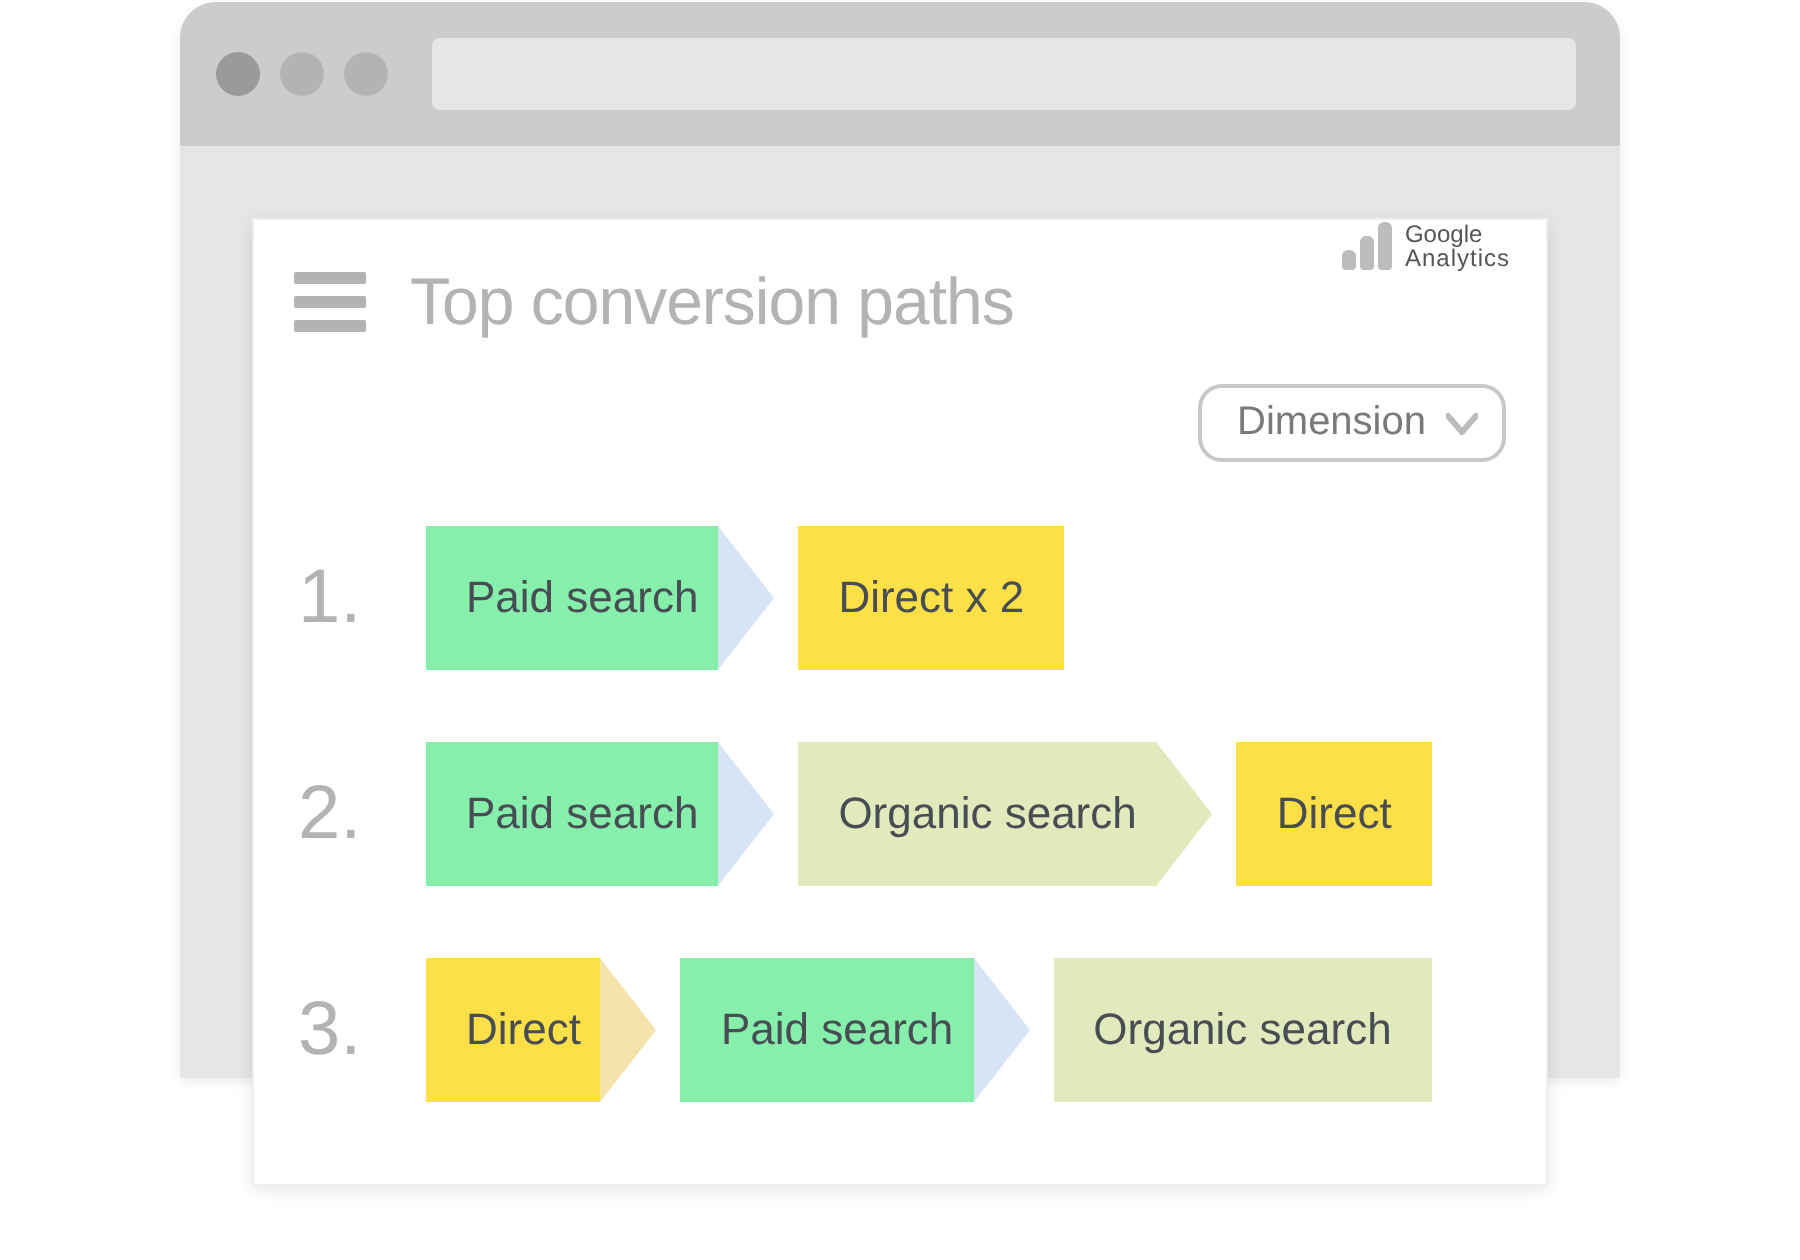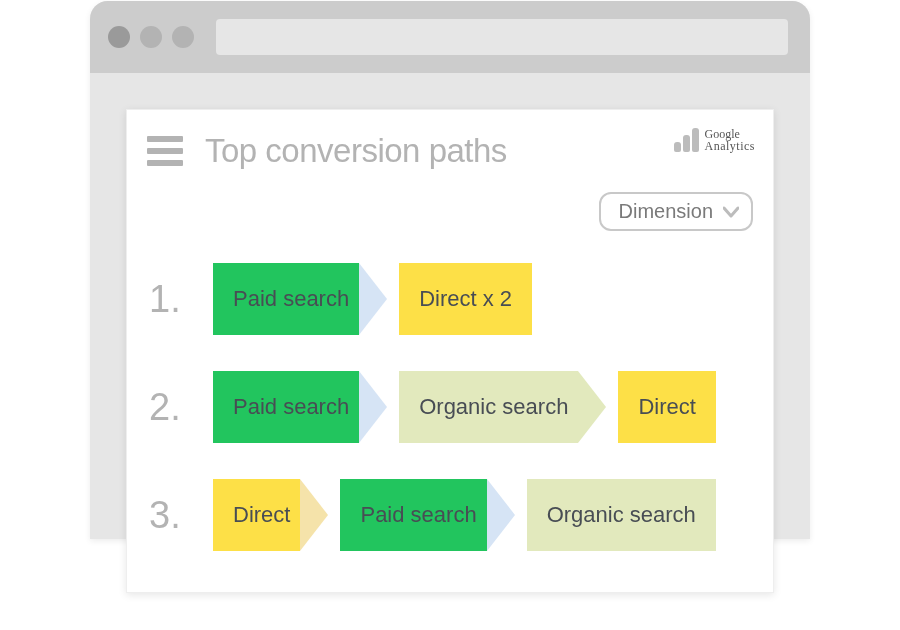--- a/index.html
+++ b/index.html
@@ -70,25 +70,24 @@
     .title {
       font-size: 33px;
       font-weight: 500;
       color: #b3b3b3;
       letter-spacing: -0.5px;
     }
     
     .ga-brand {
       position: absolute;
       right: 18px;
-      top: 18px;
+      top: 1px;
       display: flex;
       align-items: flex-end;
       gap: 6px;
-      font-family: Liberation Serif, serif;
     }
     .ga-bars {
       display: flex;
       align-items: flex-end;
       gap: 2px;
     }
     .ga-bars span {
       display: block;
       width: 7px;
       background: #bcbcbc;
@@ -143,21 +142,21 @@
     .chip.arrow::after {
       content: "";
       position: absolute;
       right: -28px; top: 0;
       width: 0; height: 0;
       border-top: 36px solid transparent;
       border-bottom: 36px solid transparent;
       border-left: 28px solid currentColor;
     }
     
-    .c-blue { background: #22c55e; text-align: right; }
+    .c-blue { background: #86efac; text-align: right; }
     .c-blue.arrow::after { border-left-color: #d6e4f5; color:#d6e4f5; }
     .c-yellow { background: #fde047; }
     .c-yellow.arrow::after { border-left-color: #f5e3aa; color:#f5e3aa; }
     .c-green { background: #e2e9bd; justify-content: flex-end; }
     .c-green.arrow::after { border-left-color: #e2e9bd; color:#e2e9bd; }
     
     .path-steps { display: flex; gap: 40px; align-items: center; }
   </style>
 </head>
 <body>

